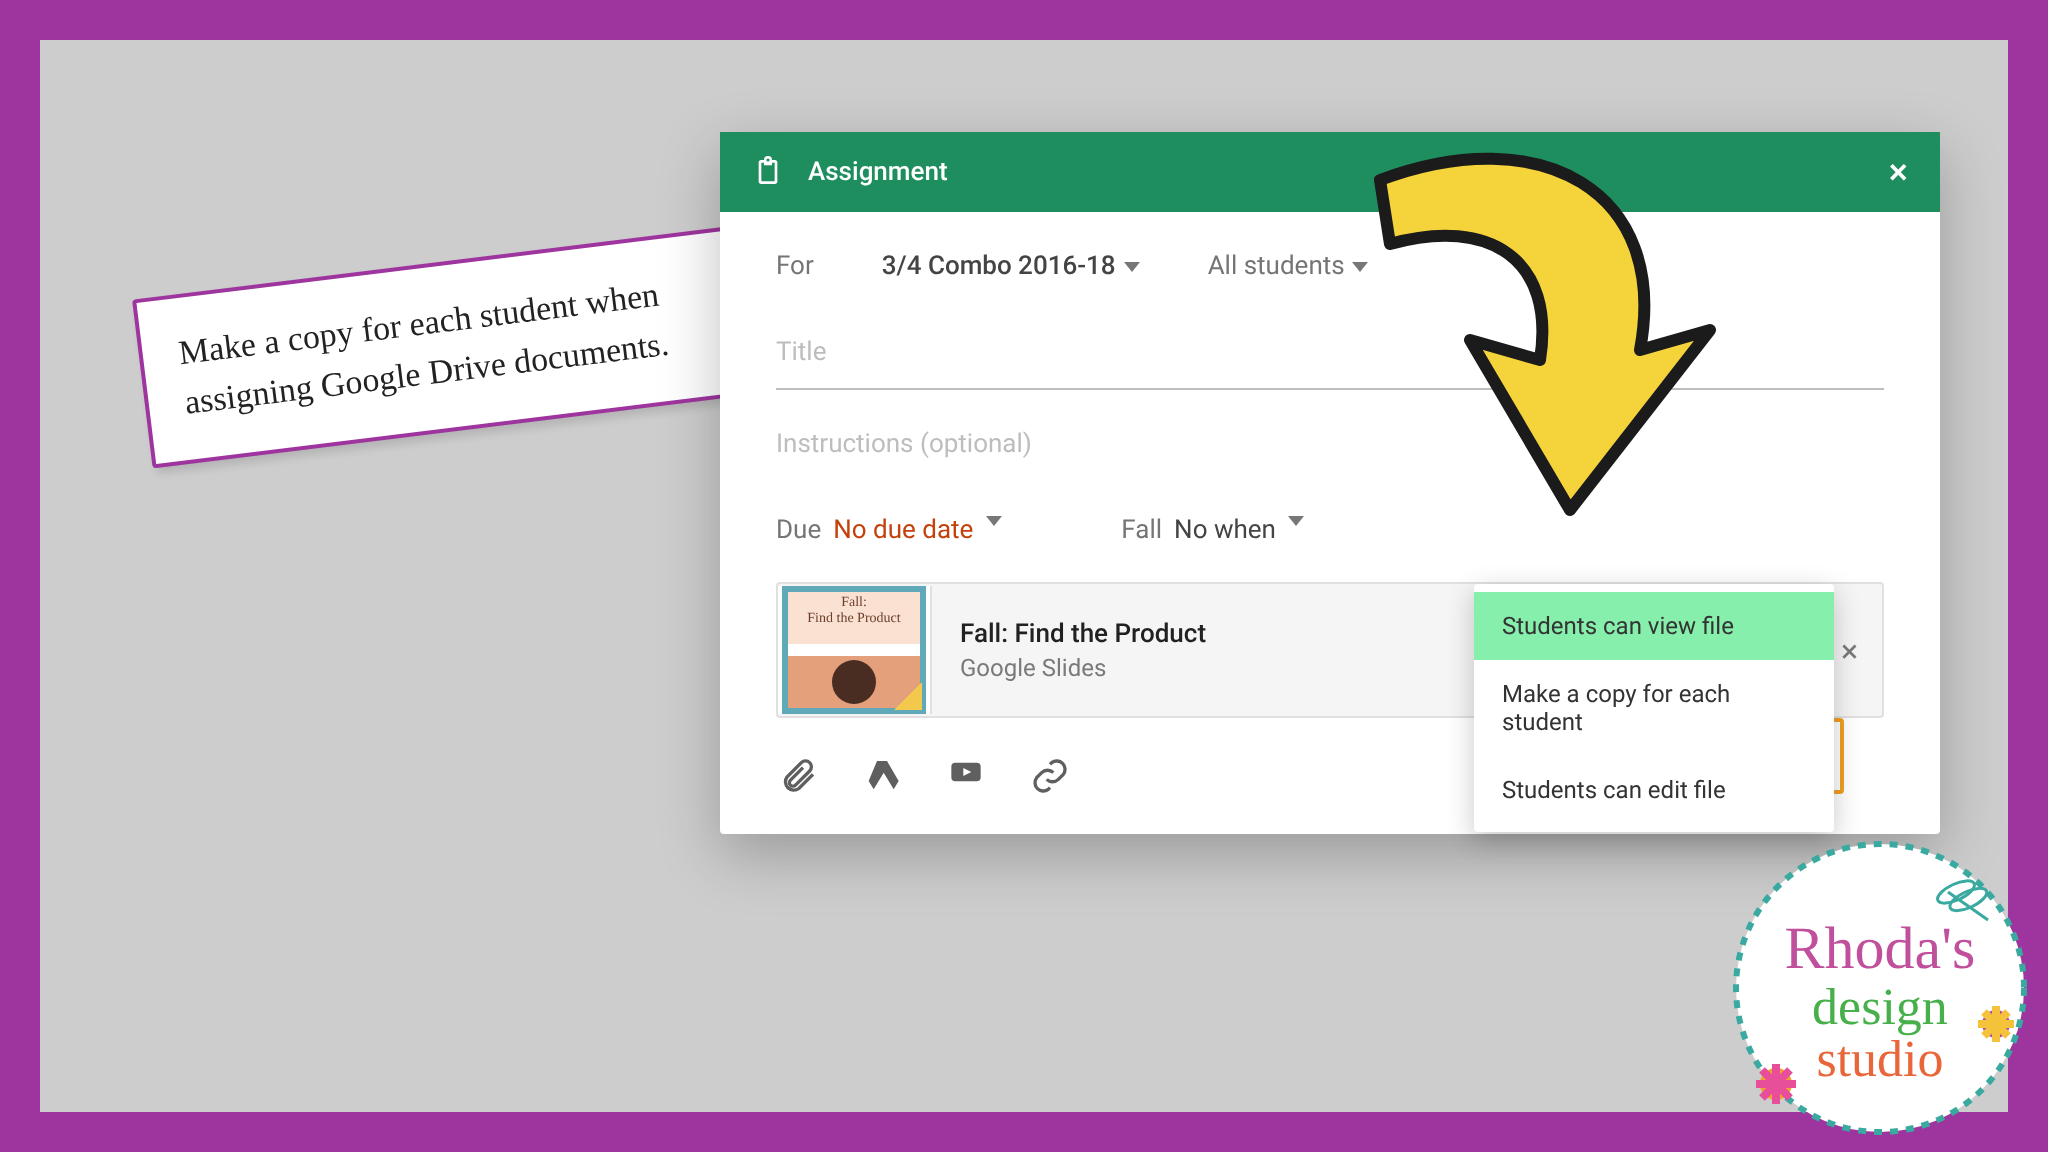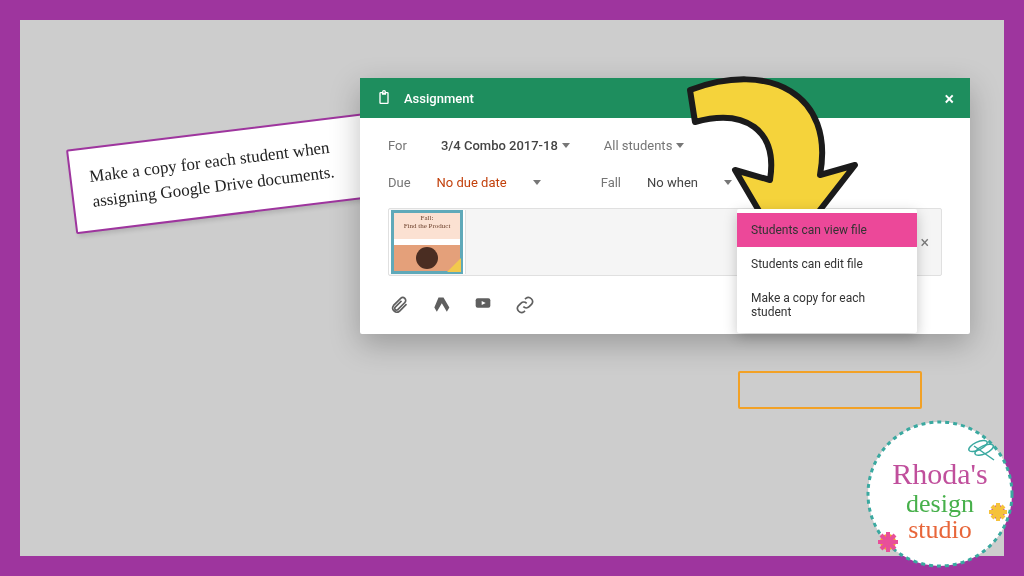--- a/index.html
+++ b/index.html
@@ -18,21 +18,21 @@
     top: 20px;
     right: 20px;
     bottom: 20px;
     background: #cdcdcd;
   }
 
   
   .modal {
     position: absolute;
     left: 360px;
-    top: 78px;
+    top: 66px;
     width: 610px;
     background: #fff;
     box-shadow: 0 10px 30px rgba(0,0,0,.25);
     border-radius: 2px;
     overflow: visible;
   }
   .modal-header {
     background: #1e8e5e;
     height: 40px;
     display: flex;
@@ -92,21 +92,21 @@
     margin-bottom: 14px;
   }
 
   .row2 {
     display: flex;
     gap: 60px;
     margin-top: 18px;
     margin-bottom: 18px;
     align-items: center;
   }
-  .row2 .pair { display: flex; align-items: center; gap: 26px; font-size: 13px; }
+  .row2 .pair { display: flex; gap: 6px; font-size: 13px; }
 
   
   .attach {
     display: flex;
     align-items: center;
     background: #f5f5f5;
     border: 1px solid #e0e0e0;
     border-radius: 2px;
     padding: 0;
     position: relative;
@@ -178,21 +178,21 @@
     font-size: 12px;
     color: #333;
     padding: 4px 0;
     z-index: 5;
   }
   .perm-menu div {
     padding: 10px 14px;
     cursor: pointer;
   }
   .perm-menu div.selected {
-    background: #ec4899;
+    background: #86efac;
   }
 
   .highlight-box {
     position: absolute;
     border: 2px solid #f2a126;
     border-radius: 2px;
     pointer-events: none;
   }
 
   
@@ -267,29 +267,35 @@
         </svg>
     </span>
     <span>Assignment</span>
     <span class="close">×</span>
   </div>
 
   <div class="modal-body">
     <div class="for-row">
       <span class="label">For</span>
       <span class="drop">
-        <span>3/4 Combo 2017-18</span>
+        <span>3/4 Combo 2016-18</span>
         <span class="caret"></span>
       </span>
       <span class="drop" style="color:#757575; font-weight:400;">
         <span>All students</span>
         <span class="caret"></span>
       </span>
     </div>
 
+    <div class="field">
+      <span>Title</span>
+    </div>
+    <div class="field" style="border-bottom:none; margin-bottom:0;">
+      <span>Instructions (optional)</span>
+    </div>
 
     <div class="row2">
       <div class="pair">
         <span style="color:#757575;">Due</span>
         <span style="color:#c2410c;"><span>No due date</span></span>
         <span class="caret"></span>
       </div>
       <div class="pair">
         <span style="color:#757575;">Fall</span>
         <span style="color:#444;"><span>No when</span></span>
@@ -299,26 +305,30 @@
 
     <div class="attach">
       <div class="thumb">
         <div class="thumb-inner">
           <div>Fall:</div>
           <div>Find the Product</div>
           <div class="thumb-dot"></div>
           <div class="corner-fold"></div>
         </div>
       </div>
+      <div class="meta">
+        <div class="name">Fall: Find the Product</div>
+        <div class="type">Google Slides</div>
+      </div>
       <div class="x">×</div>
 
       <div class="perm-menu">
         <div class="selected">Students can view file</div>
+        <div>Make a copy for each student</div>
         <div>Students can edit file</div>
-        <div>Make a copy for each student</div>
       </div>
     </div>
 
     <div class="highlight-box" style="left:378px; top:293px; width:180px; height:34px;"></div>
 
     <div class="tools">
       <span class="ico">
         <svg viewBox="0 0 24 24" width="20" height="20" fill="none" stroke="#5f5f5f" stroke-width="2">
             <path d="M21 11l-8.5 8.5a5 5 0 0 1-7-7L14 4a3.5 3.5 0 0 1 5 5l-8.5 8.5a2 2 0 0 1-3-3L15 7"></path>
           </svg>

